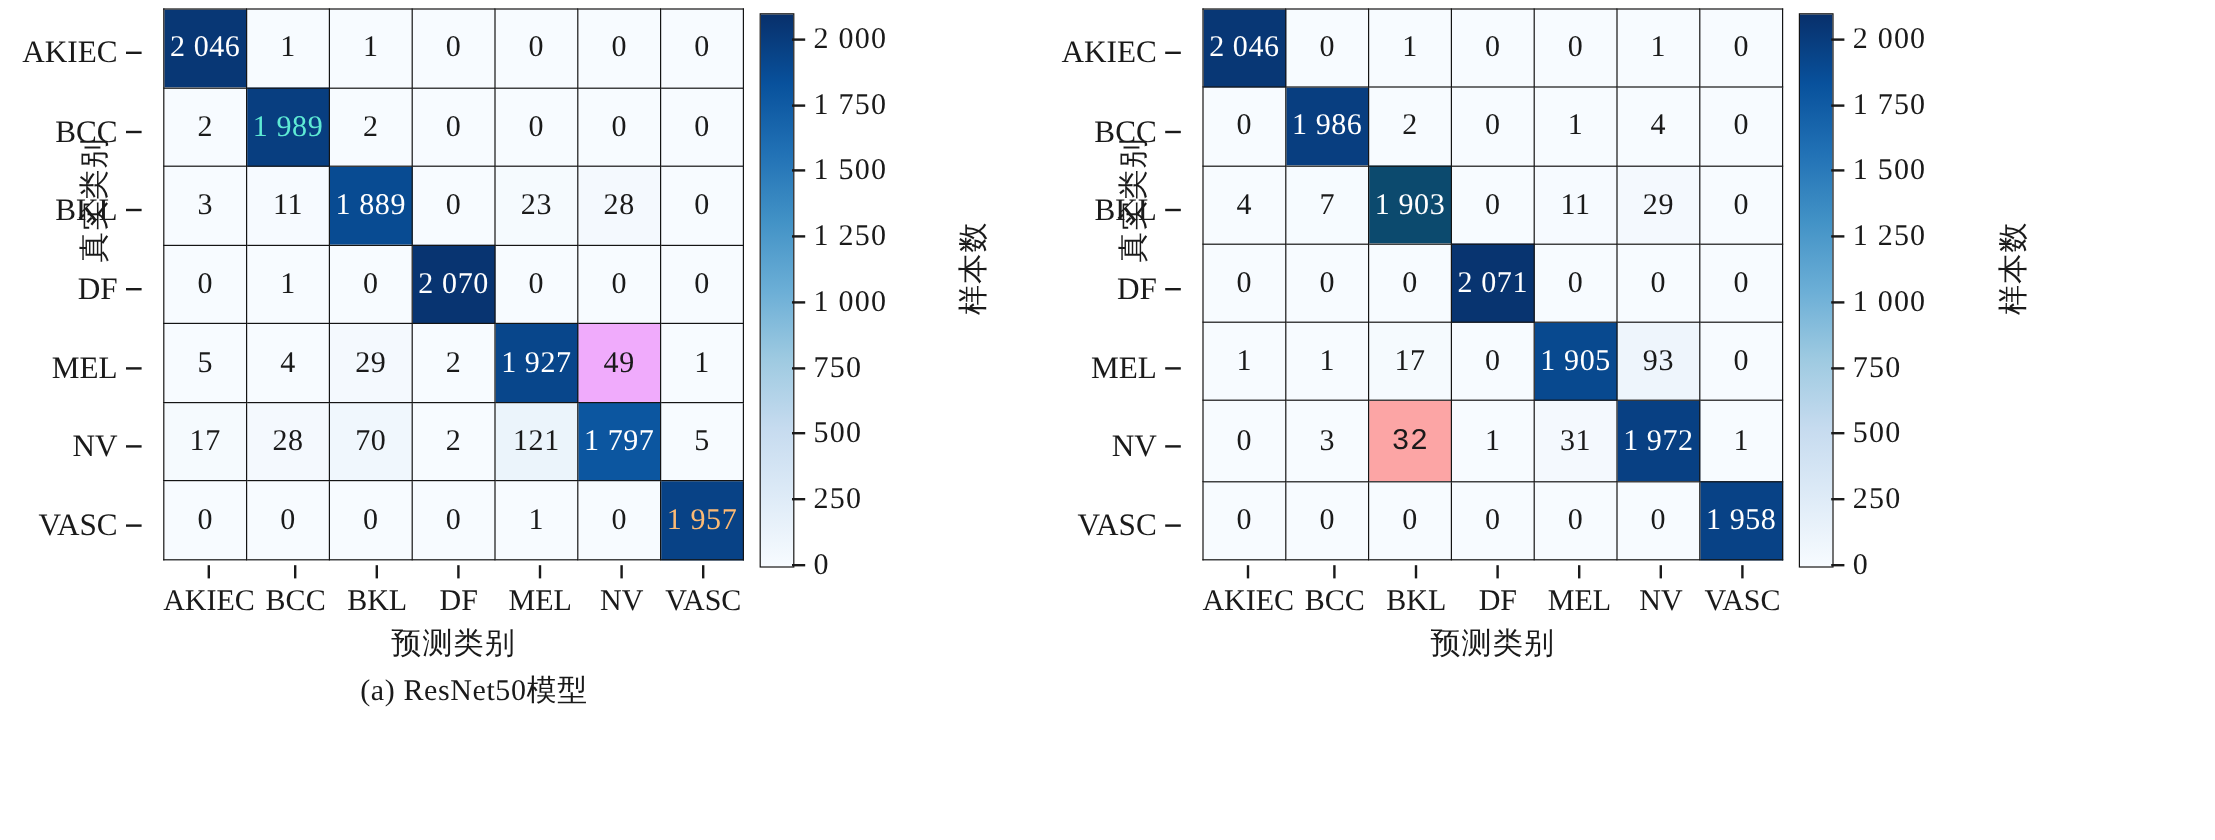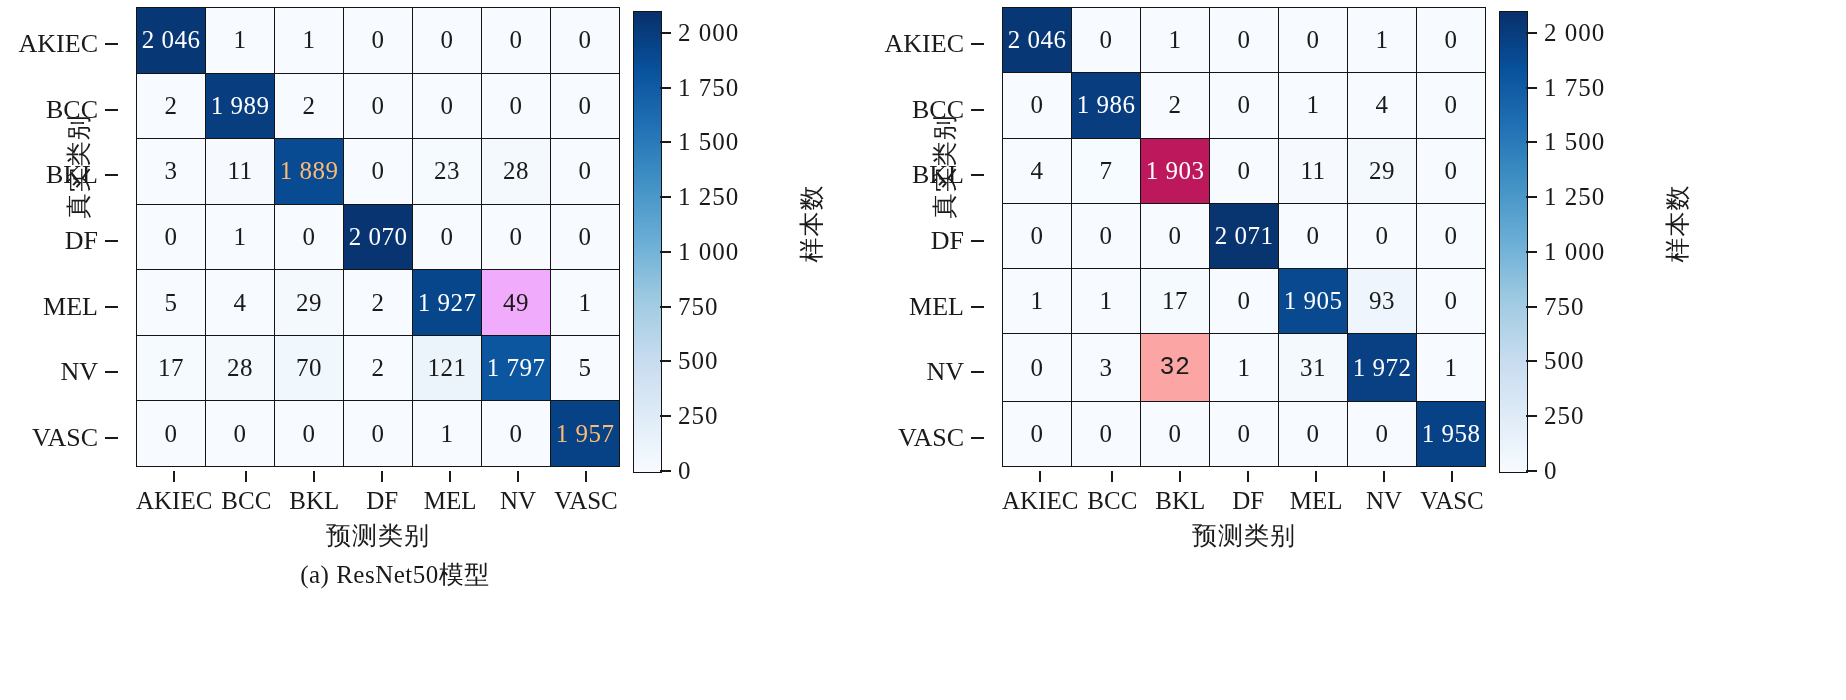--- a/index.html
+++ b/index.html
@@ -177,31 +177,31 @@
               <td style="background: rgb(8, 55, 117); color: rgb(255, 255, 255);">2 046</td>
               <td style="background: rgb(247, 251, 255); color: rgb(26, 26, 26);">1</td>
               <td style="background: rgb(247, 251, 255); color: rgb(26, 26, 26);">1</td>
               <td style="background: rgb(247, 251, 255); color: rgb(26, 26, 26);">0</td>
               <td style="background: rgb(247, 251, 255); color: rgb(26, 26, 26);">0</td>
               <td style="background: rgb(247, 251, 255); color: rgb(26, 26, 26);">0</td>
               <td style="background: rgb(247, 251, 255); color: rgb(26, 26, 26);">0</td>
             </tr>
             <tr>
               <td style="background: rgb(247, 251, 255); color: rgb(26, 26, 26);">2</td>
-              <td style="background: rgb(8, 62, 128); color: #ffffff;">1 989</td>
+              <td style="background: rgb(8, 62, 128); color: #5eead4;">1 989</td>
               <td style="background: rgb(247, 251, 255); color: rgb(26, 26, 26);">2</td>
               <td style="background: rgb(247, 251, 255); color: rgb(26, 26, 26);">0</td>
               <td style="background: rgb(247, 251, 255); color: rgb(26, 26, 26);">0</td>
               <td style="background: rgb(247, 251, 255); color: rgb(26, 26, 26);">0</td>
               <td style="background: rgb(247, 251, 255); color: rgb(26, 26, 26);">0</td>
             </tr>
             <tr>
               <td style="background: rgb(247, 251, 255); color: rgb(26, 26, 26);">3</td>
               <td style="background: rgb(246, 250, 255); color: rgb(26, 26, 26);">11</td>
-              <td style="background: rgb(8, 75, 146); color: #fdba74;">1 889</td>
+              <td style="background: rgb(8, 75, 146); color: #ffffff;">1 889</td>
               <td style="background: rgb(247, 251, 255); color: rgb(26, 26, 26);">0</td>
               <td style="background: rgb(245, 250, 254); color: rgb(26, 26, 26);">23</td>
               <td style="background: rgb(244, 249, 254); color: rgb(26, 26, 26);">28</td>
               <td style="background: rgb(247, 251, 255); color: rgb(26, 26, 26);">0</td>
             </tr>
             <tr>
               <td style="background: rgb(247, 251, 255); color: rgb(26, 26, 26);">0</td>
               <td style="background: rgb(247, 251, 255); color: rgb(26, 26, 26);">1</td>
               <td style="background: rgb(247, 251, 255); color: rgb(26, 26, 26);">0</td>
               <td style="background: rgb(8, 52, 113); color: rgb(255, 255, 255);">2 070</td>
@@ -343,21 +343,21 @@
               <td style="background: rgb(8, 62, 128); color: rgb(255, 255, 255);">1 986</td>
               <td style="background: rgb(247, 251, 255); color: rgb(26, 26, 26);">2</td>
               <td style="background: rgb(247, 251, 255); color: rgb(26, 26, 26);">0</td>
               <td style="background: rgb(247, 251, 255); color: rgb(26, 26, 26);">1</td>
               <td style="background: rgb(247, 251, 255); color: rgb(26, 26, 26);">4</td>
               <td style="background: rgb(247, 251, 255); color: rgb(26, 26, 26);">0</td>
             </tr>
             <tr>
               <td style="background: rgb(247, 251, 255); color: rgb(26, 26, 26);">4</td>
               <td style="background: rgb(246, 251, 255); color: rgb(26, 26, 26);">7</td>
-              <td style="background: #be185d; color: rgb(255, 255, 255);">1 903</td>
+              <td style="background: #0c4a6e; color: rgb(255, 255, 255);">1 903</td>
               <td style="background: rgb(247, 251, 255); color: rgb(26, 26, 26);">0</td>
               <td style="background: rgb(246, 250, 255); color: rgb(26, 26, 26);">11</td>
               <td style="background: rgb(244, 249, 254); color: rgb(26, 26, 26);">29</td>
               <td style="background: rgb(247, 251, 255); color: rgb(26, 26, 26);">0</td>
             </tr>
             <tr>
               <td style="background: rgb(247, 251, 255); color: rgb(26, 26, 26);">0</td>
               <td style="background: rgb(247, 251, 255); color: rgb(26, 26, 26);">0</td>
               <td style="background: rgb(247, 251, 255); color: rgb(26, 26, 26);">0</td>
               <td style="background: rgb(8, 52, 112); color: rgb(255, 255, 255);">2 071</td>

